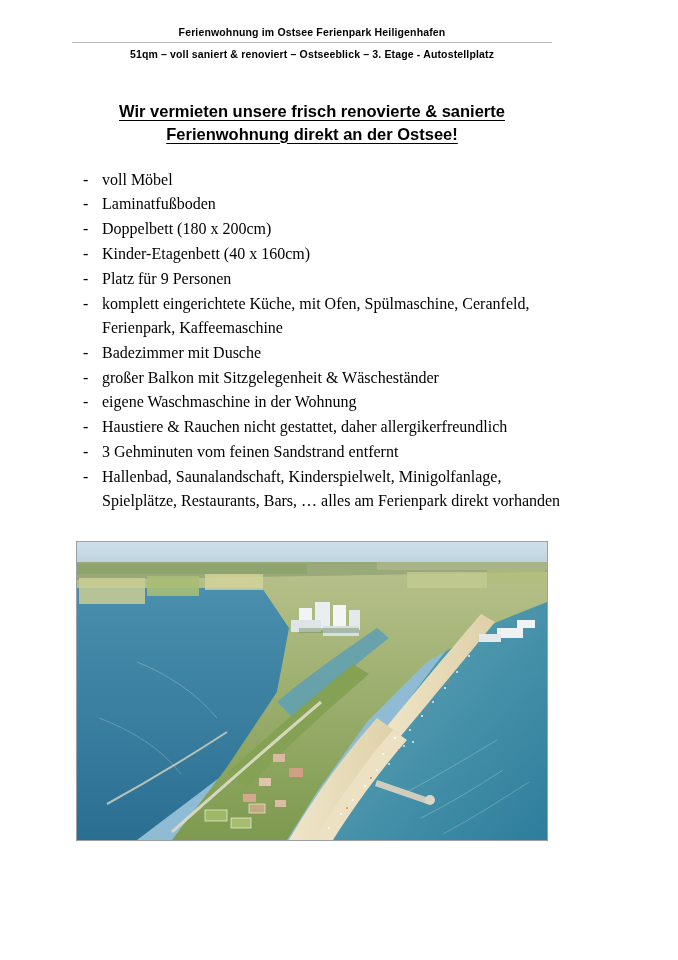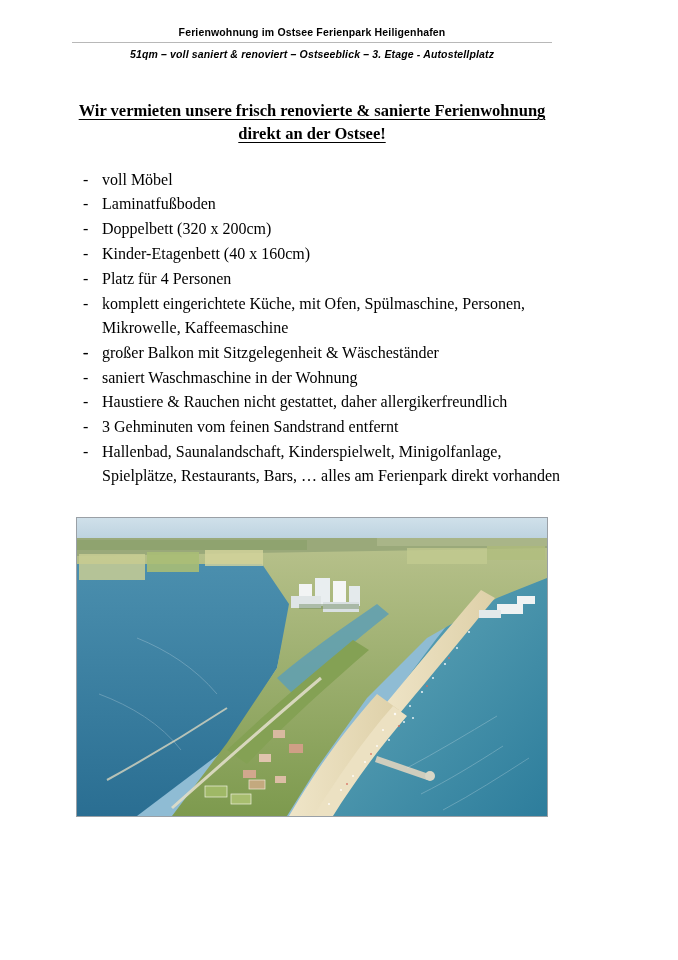--- a/index.html
+++ b/index.html
@@ -33,28 +33,27 @@
   }
   .header-line-1 {
     padding-bottom: 3px;
   }
   .header-rule {
     border-bottom: 1px solid #b8b8b8;
     margin: 1px 10px 0 10px;
   }
   .header-line-2 {
     padding-top: 5px;
-    font-style: italic;
   }
 
   
   .title {
     margin-top: 40px;
     text-align: center;
-    font-family: Liberation Serif, serif;
+    font-family: Liberation Sans, sans-serif;
     font-weight: bold;
     font-size: 16.5px;
     line-height: 1.38;
     text-decoration: underline;
     text-underline-offset: 3px;
     padding: 0 4px;
   }
 
   
   .features {
@@ -104,27 +103,27 @@
     <div class="header-line-1">Ferienwohnung im Ostsee Ferienpark Heiligenhafen</div>
     <div class="header-rule"></div>
     <div class="header-line-2">51qm – voll saniert &amp; renoviert – Ostseeblick – 3. Etage - Autostellplatz</div>
   </div>
 
   <div class="title">Wir vermieten unsere frisch renovierte &amp; sanierte Ferienwohnung direkt an der Ostsee!</div>
 
   <ul class="features">
     <li><span class="dash">-</span><span>voll Möbel</span></li>
     <li><span class="dash">-</span><span>Laminatfußboden</span></li>
-    <li><span class="dash">-</span><span>Doppelbett (320 x 200cm)</span></li>
+    <li><span class="dash">-</span><span>Doppelbett (180 x 200cm)</span></li>
     <li><span class="dash">-</span><span>Kinder-Etagenbett (40 x 160cm)</span></li>
-    <li><span class="dash">-</span><span>Platz für 4 Personen</span></li>
-    <li><span class="dash">-</span><span>komplett eingerichtete Küche, mit Ofen, Spülmaschine, Personen, Mikrowelle, Kaffeemaschine</span></li>
-    <li><span class="dash">-</span></li>
+    <li><span class="dash">-</span><span>Platz für 9 Personen</span></li>
+    <li><span class="dash">-</span><span>komplett eingerichtete Küche, mit Ofen, Spülmaschine, Ceranfeld, Ferienpark, Kaffeemaschine</span></li>
+    <li><span class="dash">-</span><span>Badezimmer mit Dusche</span></li>
     <li><span class="dash">-</span><span>großer Balkon mit Sitzgelegenheit &amp; Wäscheständer</span></li>
-    <li><span class="dash">-</span><span>saniert Waschmaschine in der Wohnung</span></li>
+    <li><span class="dash">-</span><span>eigene Waschmaschine in der Wohnung</span></li>
     <li><span class="dash">-</span><span>Haustiere &amp; Rauchen nicht gestattet, daher allergikerfreundlich</span></li>
     <li><span class="dash">-</span><span>3 Gehminuten vom feinen Sandstrand entfernt</span></li>
     <li><span class="dash">-</span><span>Hallenbad, Saunalandschaft, Kinderspielwelt, Minigolfanlage, Spielplätze, Restaurants, Bars, … alles am Ferienpark direkt vorhanden</span></li>
   </ul>
 
   <div class="photo-wrap">
     <div class="photo">
       <svg viewBox="0 0 470 298" preserveAspectRatio="none" aria-hidden="true">
         <defs>
           <linearGradient id="skyg" x1="0" y1="0" x2="0" y2="1">

